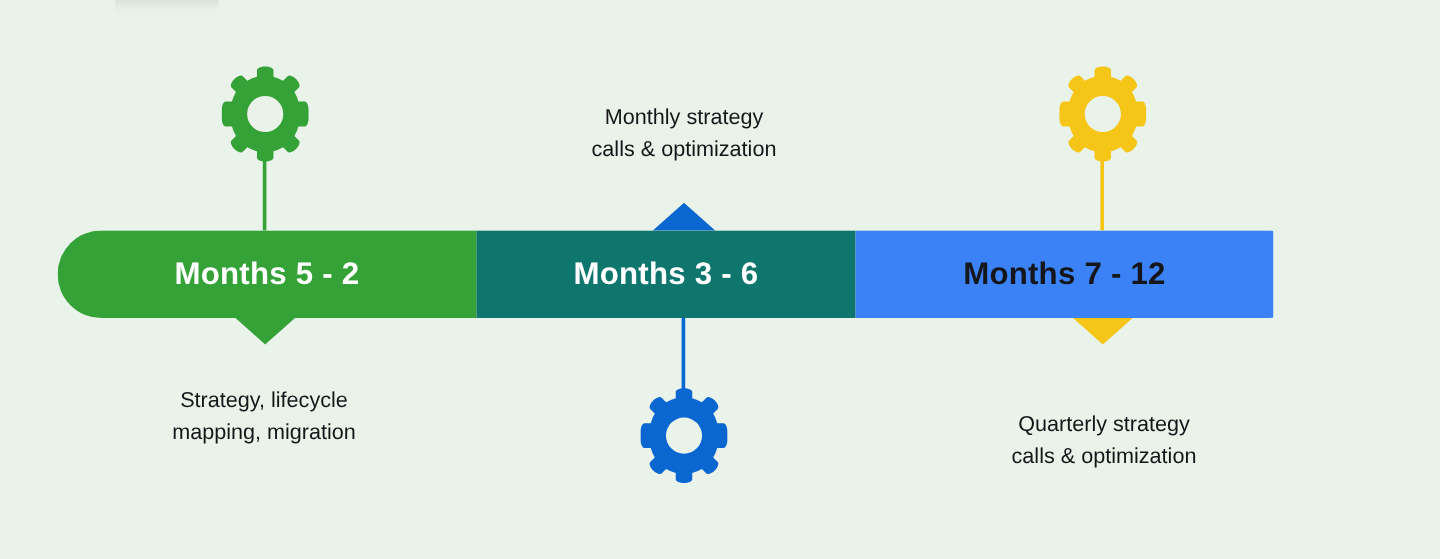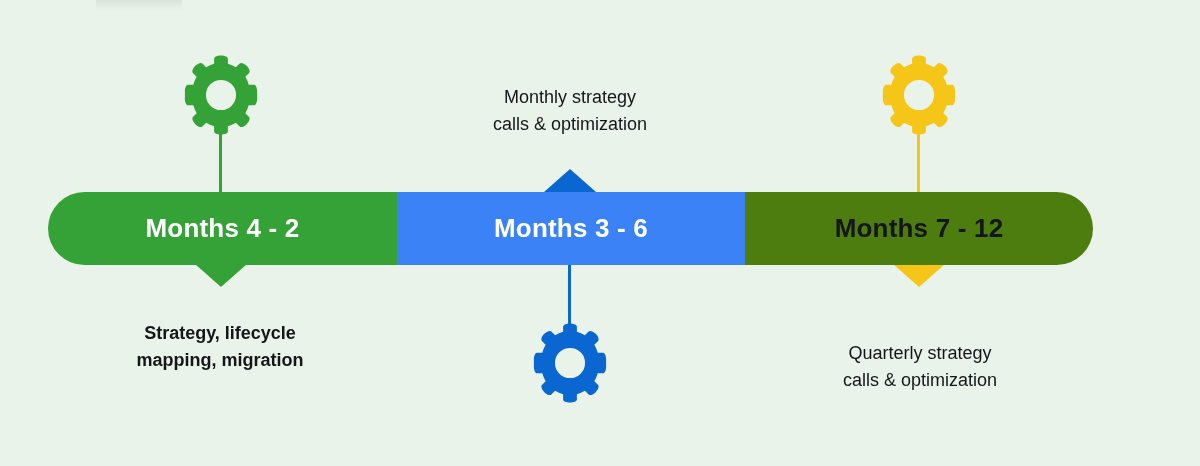--- a/index.html
+++ b/index.html
@@ -42,22 +42,22 @@
     overflow: hidden;
     display: flex;
   }
   .bar-seg {
     height: 100%;
     display: flex;
     align-items: center;
     justify-content: center;
   }
   .seg-green  { width: 349px; background: #34a236; }
-  .seg-blue   { width: 348px; background: #3b82f6; text-align: right; }
-  .seg-yellow { width: 348px; background: #4d7c0f; }
+  .seg-blue   { width: 316px; background: #0f766e; text-align: right; }
+  .seg-yellow { width: 348px; background: #3b82f6; }
 
   .seg-label {
     font-size: 26px;
     font-weight: bold;
     letter-spacing: .2px;
     white-space: nowrap;
   }
   .label-light { color: #ffffff; }
   .label-dark  { color: #15161a; }
 
@@ -116,21 +116,21 @@
 
   <div class="top-sheen"></div>
 
   <div class="gear" style="left:178px; top:52px;">
     <svg viewBox="0 0 100 100" aria-hidden="true">
       <path fill="#34a236" d="M50 4c-4.4 0-8 1.6-8 3.6v6.2a36.6 36.6 0 0 0-9.3 3.9l-4.4-4.4c-1.4-1.4-5.1-.3-8.2 2.8s-4.2 6.8-2.8 8.2l4.4 4.4a36.6 36.6 0 0 0-3.9 9.3h-6.2C9.6 38 8 41.6 8 46v8c0 4.4 1.6 8 3.6 8h6.2a36.6 36.6 0 0 0 3.9 9.3l-4.4 4.4c-1.4 1.4-.3 5.1 2.8 8.2s6.8 4.2 8.2 2.8l4.4-4.4a36.6 36.6 0 0 0 9.3 3.9v6.2c0 2 3.6 3.6 8 3.6h0c4.4 0 8-1.6 8-3.6v-6.2a36.6 36.6 0 0 0 9.3-3.9l4.4 4.4c1.4 1.4 5.1.3 8.2-2.8s4.2-6.8 2.8-8.2l-4.4-4.4a36.6 36.6 0 0 0 3.9-9.3h6.2c2 0 3.6-3.6 3.6-8v-8c0-4.4-1.6-8-3.6-8h-6.2a36.6 36.6 0 0 0-3.9-9.3l4.4-4.4c1.4-1.4.3-5.1-2.8-8.2s-6.8-4.2-8.2-2.8l-4.4 4.4a36.6 36.6 0 0 0-9.3-3.9V7.6C58 5.6 54.4 4 50 4zm0 28.5A17.5 17.5 0 1 1 32.5 50 17.5 17.5 0 0 1 50 32.5z"></path>
     </svg>
   </div>
   <div class="stem stem-green" style="left:219px; top:128px; height:64px;"></div>
   <div class="arrow arrow-down arrow-green" style="left:195px; top:264px;"></div>
-  <div class="caption" style="left:75px; top:320px; width:290px;font-weight:bold;">Strategy, lifecycle
+  <div class="caption" style="left:75px; top:320px; width:290px;">Strategy, lifecycle
 mapping, migration</div>
 
   <div class="caption" style="left:425px; top:84px; width:290px;">Monthly strategy
 calls &amp; optimization</div>
   <div class="arrow arrow-up arrow-blue" style="left:544px; top:169px;"></div>
   <div class="stem stem-blue" style="left:568px; top:265px; height:68px;"></div>
   <div class="gear" style="left:527px; top:320px;">
     <svg viewBox="0 0 100 100" aria-hidden="true">
       <path fill="#0a66d0" d="M50 4c-4.4 0-8 1.6-8 3.6v6.2a36.6 36.6 0 0 0-9.3 3.9l-4.4-4.4c-1.4-1.4-5.1-.3-8.2 2.8s-4.2 6.8-2.8 8.2l4.4 4.4a36.6 36.6 0 0 0-3.9 9.3h-6.2C9.6 38 8 41.6 8 46v8c0 4.4 1.6 8 3.6 8h6.2a36.6 36.6 0 0 0 3.9 9.3l-4.4 4.4c-1.4 1.4-.3 5.1 2.8 8.2s6.8 4.2 8.2 2.8l4.4-4.4a36.6 36.6 0 0 0 9.3 3.9v6.2c0 2 3.6 3.6 8 3.6h0c4.4 0 8-1.6 8-3.6v-6.2a36.6 36.6 0 0 0 9.3-3.9l4.4 4.4c1.4 1.4 5.1.3 8.2-2.8s4.2-6.8 2.8-8.2l-4.4-4.4a36.6 36.6 0 0 0 3.9-9.3h6.2c2 0 3.6-3.6 3.6-8v-8c0-4.4-1.6-8-3.6-8h-6.2a36.6 36.6 0 0 0-3.9-9.3l4.4-4.4c1.4-1.4.3-5.1-2.8-8.2s-6.8-4.2-8.2-2.8l-4.4 4.4a36.6 36.6 0 0 0-9.3-3.9V7.6C58 5.6 54.4 4 50 4zm0 28.5A17.5 17.5 0 1 1 32.5 50 17.5 17.5 0 0 1 50 32.5z"></path>
     </svg>
@@ -141,21 +141,21 @@
       <path fill="#f5c518" d="M50 4c-4.4 0-8 1.6-8 3.6v6.2a36.6 36.6 0 0 0-9.3 3.9l-4.4-4.4c-1.4-1.4-5.1-.3-8.2 2.8s-4.2 6.8-2.8 8.2l4.4 4.4a36.6 36.6 0 0 0-3.9 9.3h-6.2C9.6 38 8 41.6 8 46v8c0 4.4 1.6 8 3.6 8h6.2a36.6 36.6 0 0 0 3.9 9.3l-4.4 4.4c-1.4 1.4-.3 5.1 2.8 8.2s6.8 4.2 8.2 2.8l4.4-4.4a36.6 36.6 0 0 0 9.3 3.9v6.2c0 2 3.6 3.6 8 3.6h0c4.4 0 8-1.6 8-3.6v-6.2a36.6 36.6 0 0 0 9.3-3.9l4.4 4.4c1.4 1.4 5.1.3 8.2-2.8s4.2-6.8 2.8-8.2l-4.4-4.4a36.6 36.6 0 0 0 3.9-9.3h6.2c2 0 3.6-3.6 3.6-8v-8c0-4.4-1.6-8-3.6-8h-6.2a36.6 36.6 0 0 0-3.9-9.3l4.4-4.4c1.4-1.4.3-5.1-2.8-8.2s-6.8-4.2-8.2-2.8l-4.4 4.4a36.6 36.6 0 0 0-9.3-3.9V7.6C58 5.6 54.4 4 50 4zm0 28.5A17.5 17.5 0 1 1 32.5 50 17.5 17.5 0 0 1 50 32.5z"></path>
     </svg>
   </div>
   <div class="stem stem-yellow" style="left:917px; top:128px; height:64px;"></div>
   <div class="arrow arrow-down arrow-yellow" style="left:893px; top:264px;"></div>
   <div class="caption" style="left:775px; top:340px; width:290px;">Quarterly strategy
 calls &amp; optimization</div>
 
   <div class="bar">
     <div class="bar-seg seg-green">
-      <span class="seg-label label-light">Months 4 - 2</span>
+      <span class="seg-label label-light">Months 5 - 2</span>
     </div>
     <div class="bar-seg seg-blue">
       <span class="seg-label label-light">Months 3 - 6</span>
     </div>
     <div class="bar-seg seg-yellow">
       <span class="seg-label label-dark">Months 7 - 12</span>
     </div>
   </div>
 
 </div>

